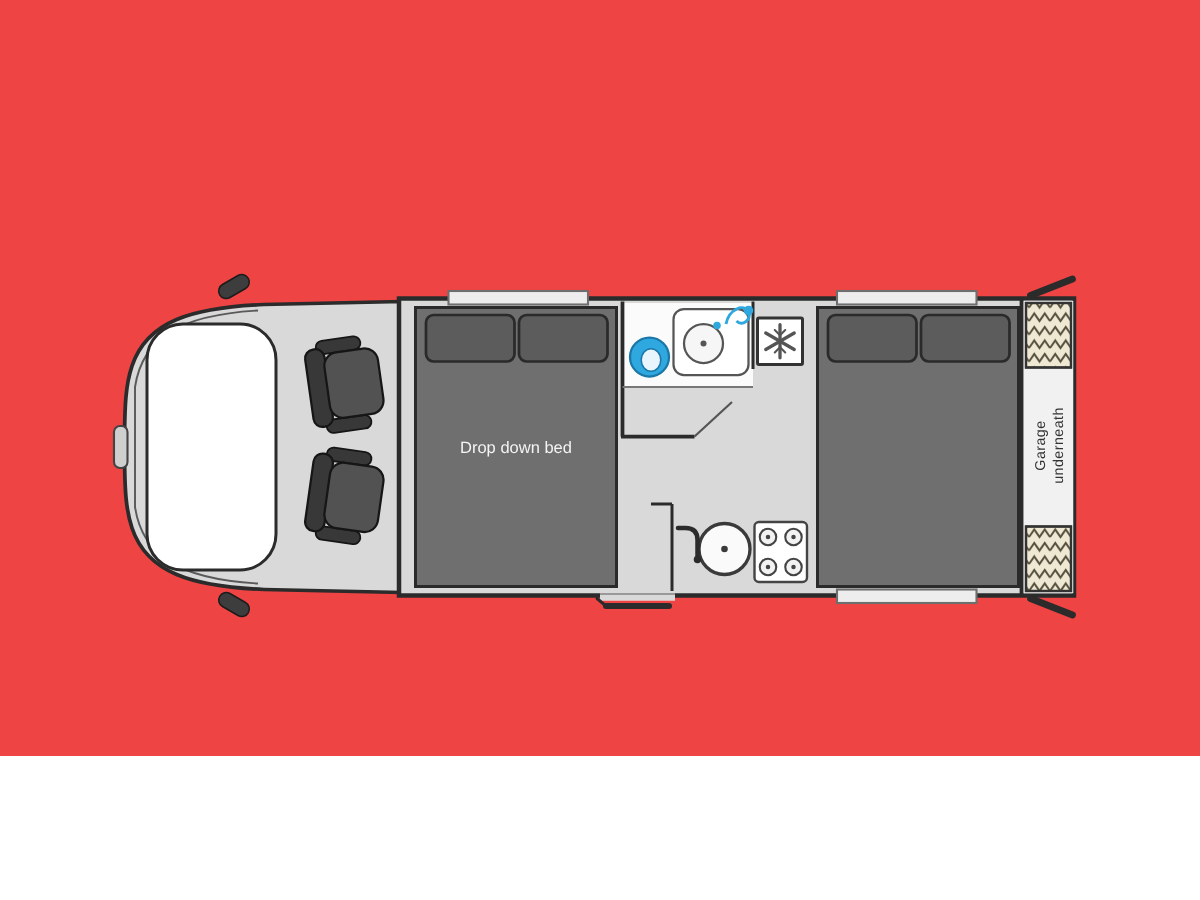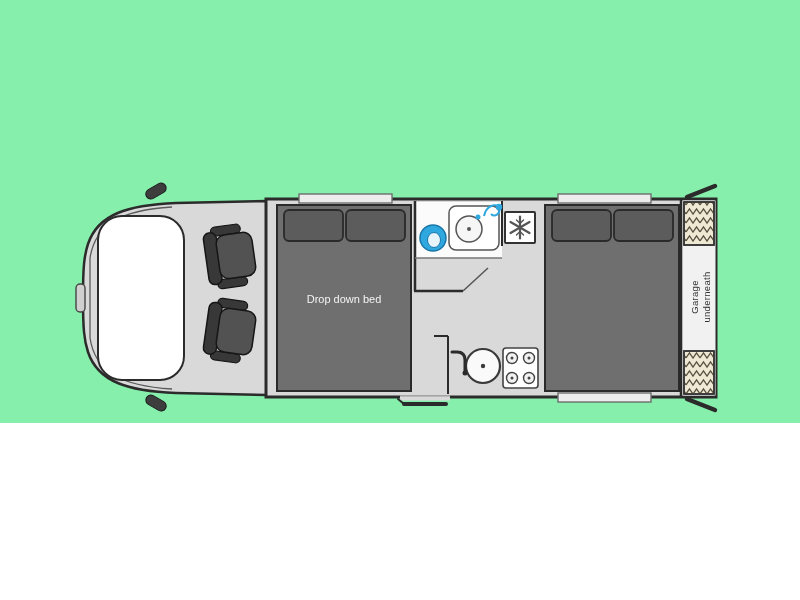--- a/index.html
+++ b/index.html
@@ -1,20 +1,20 @@
 <!DOCTYPE html>
 <html><head>
 <meta charset="utf-8">
 <style>
   html, body { margin: 0; padding: 0; background: #ffffff; }
   .canvas-wrap {
     position: relative;
     width: 800px;
-    height: 423px;
-    background: #86efac;
+    height: 504px;
+    background: #ef4444;
     overflow: hidden;
     font-family: "Liberation Sans", sans-serif;
   }
   svg { display: block; }
   text {
     font-family: "Liberation Sans", sans-serif;
   }
   .bed-label { font-size: 11px; fill: #f4f4f4; }
   .garage-label { font-size: 9.5px; fill: #333333; letter-spacing: 0.3px; }
 </style>

